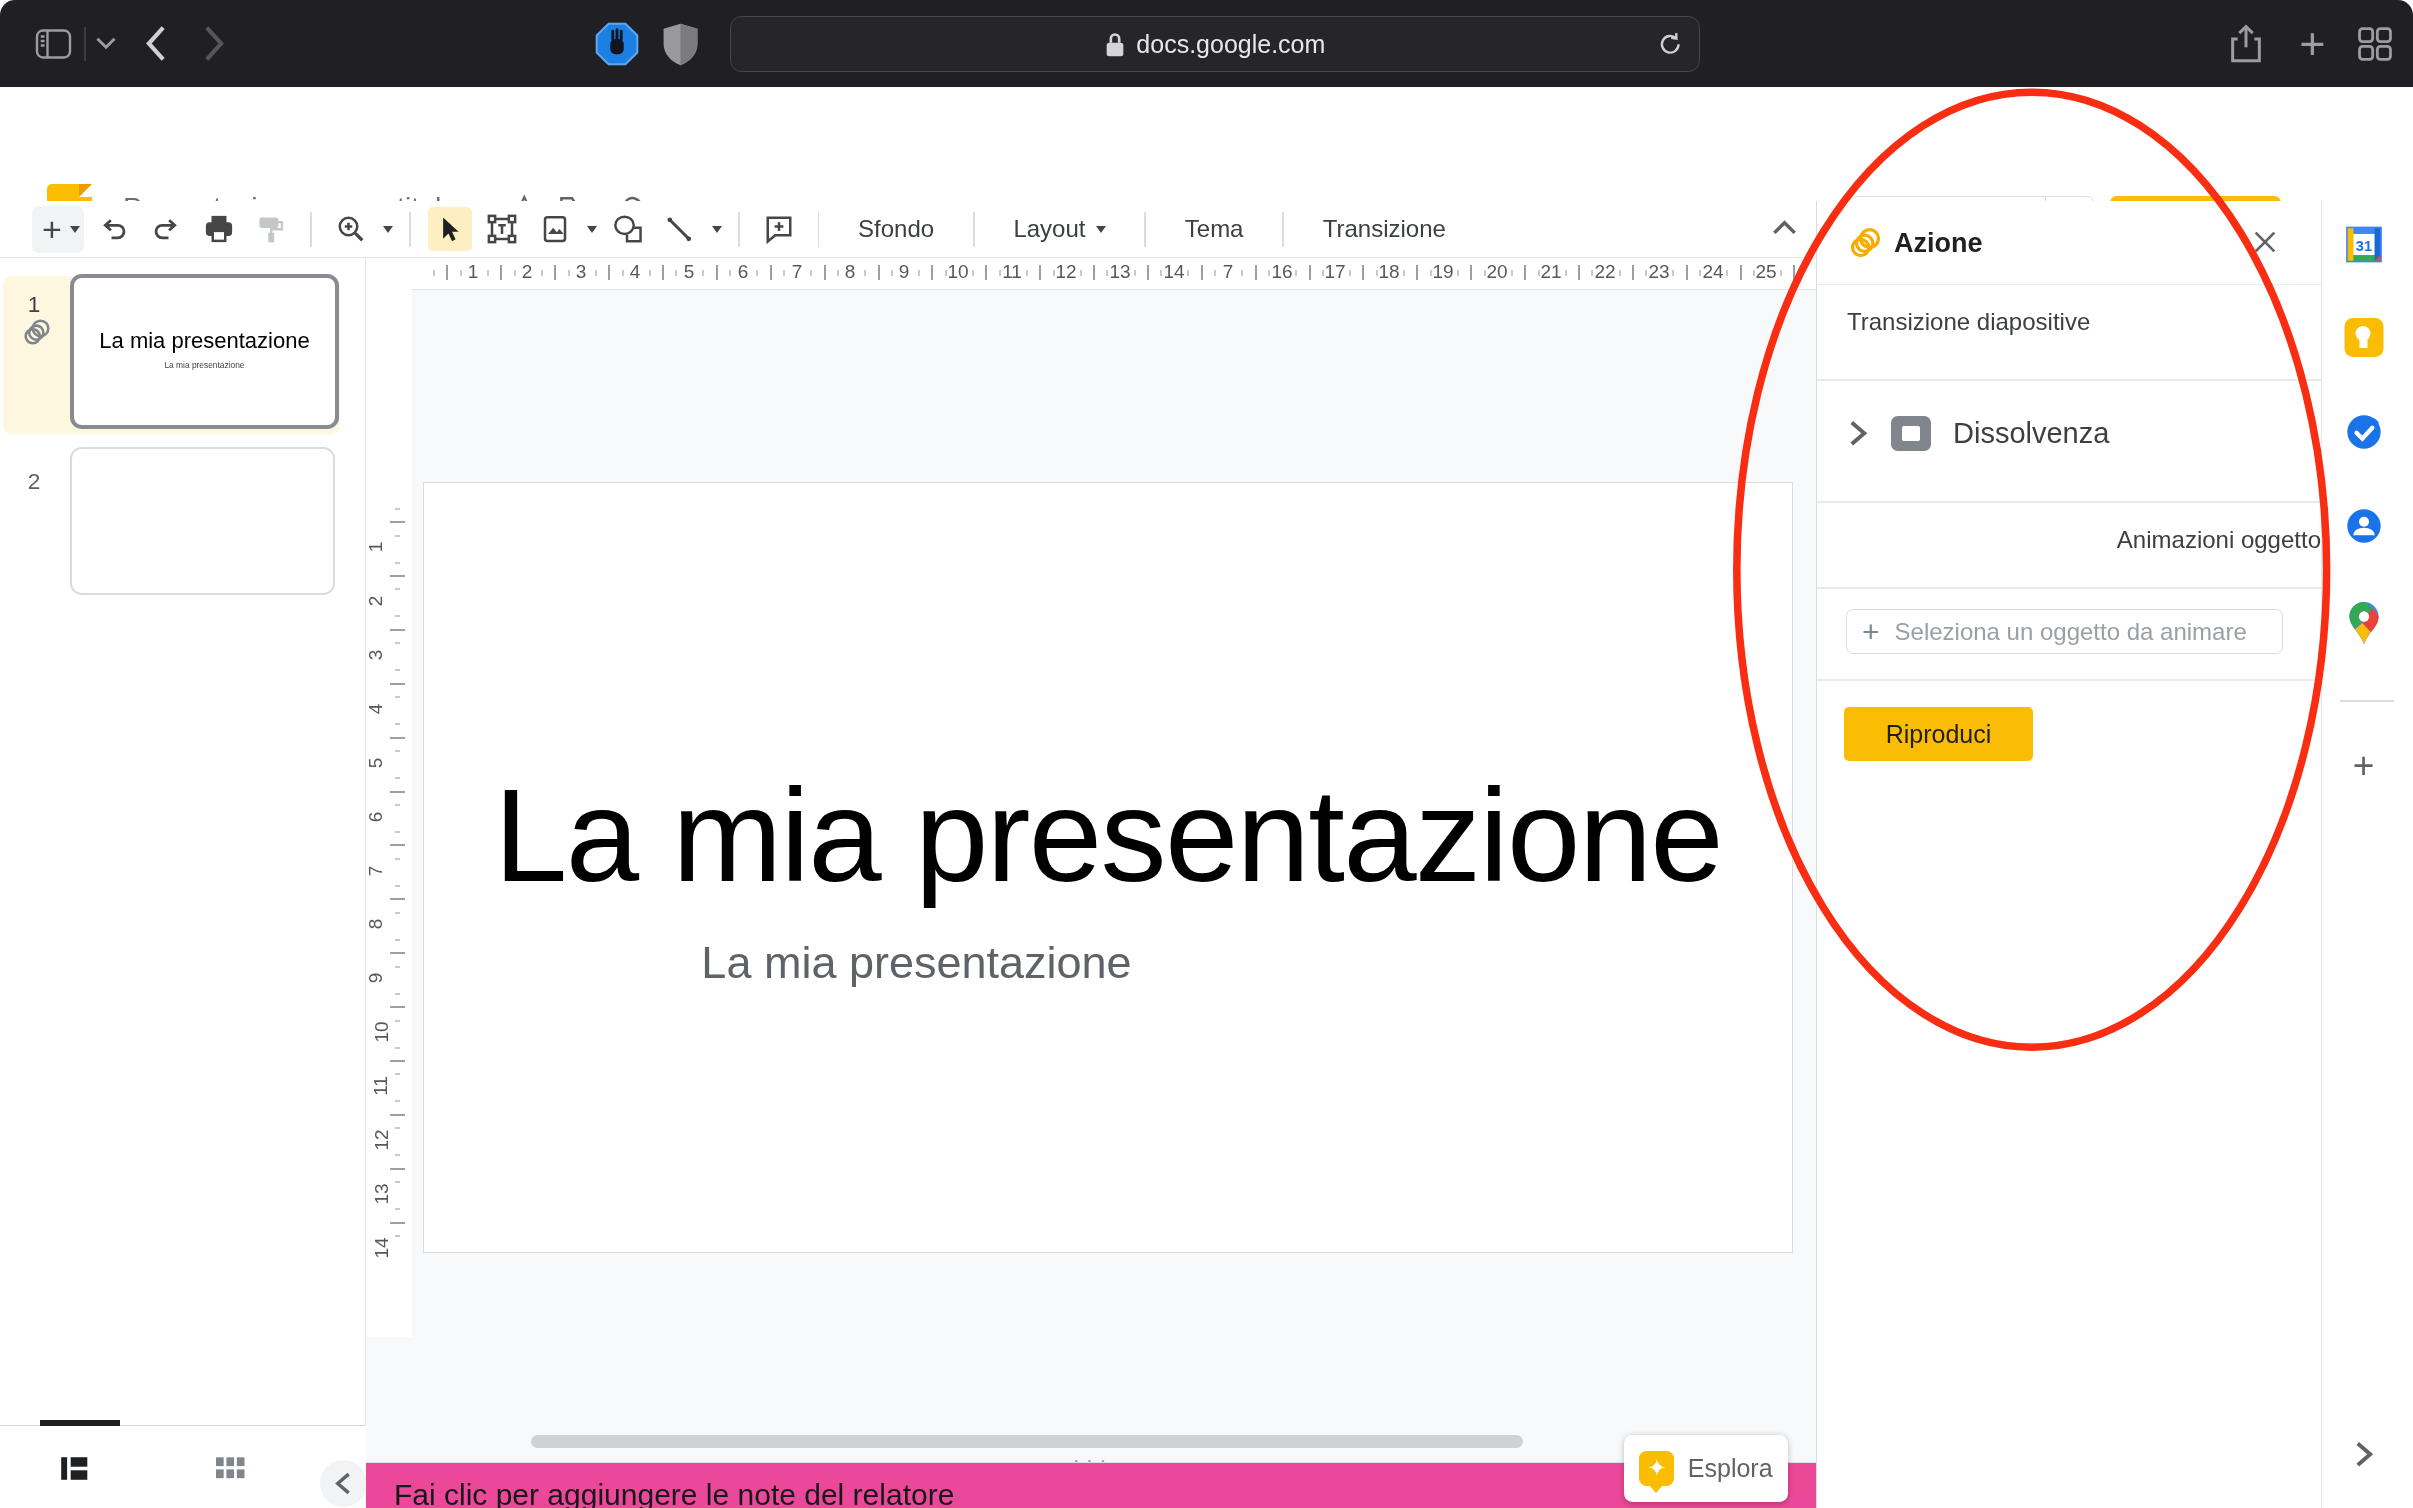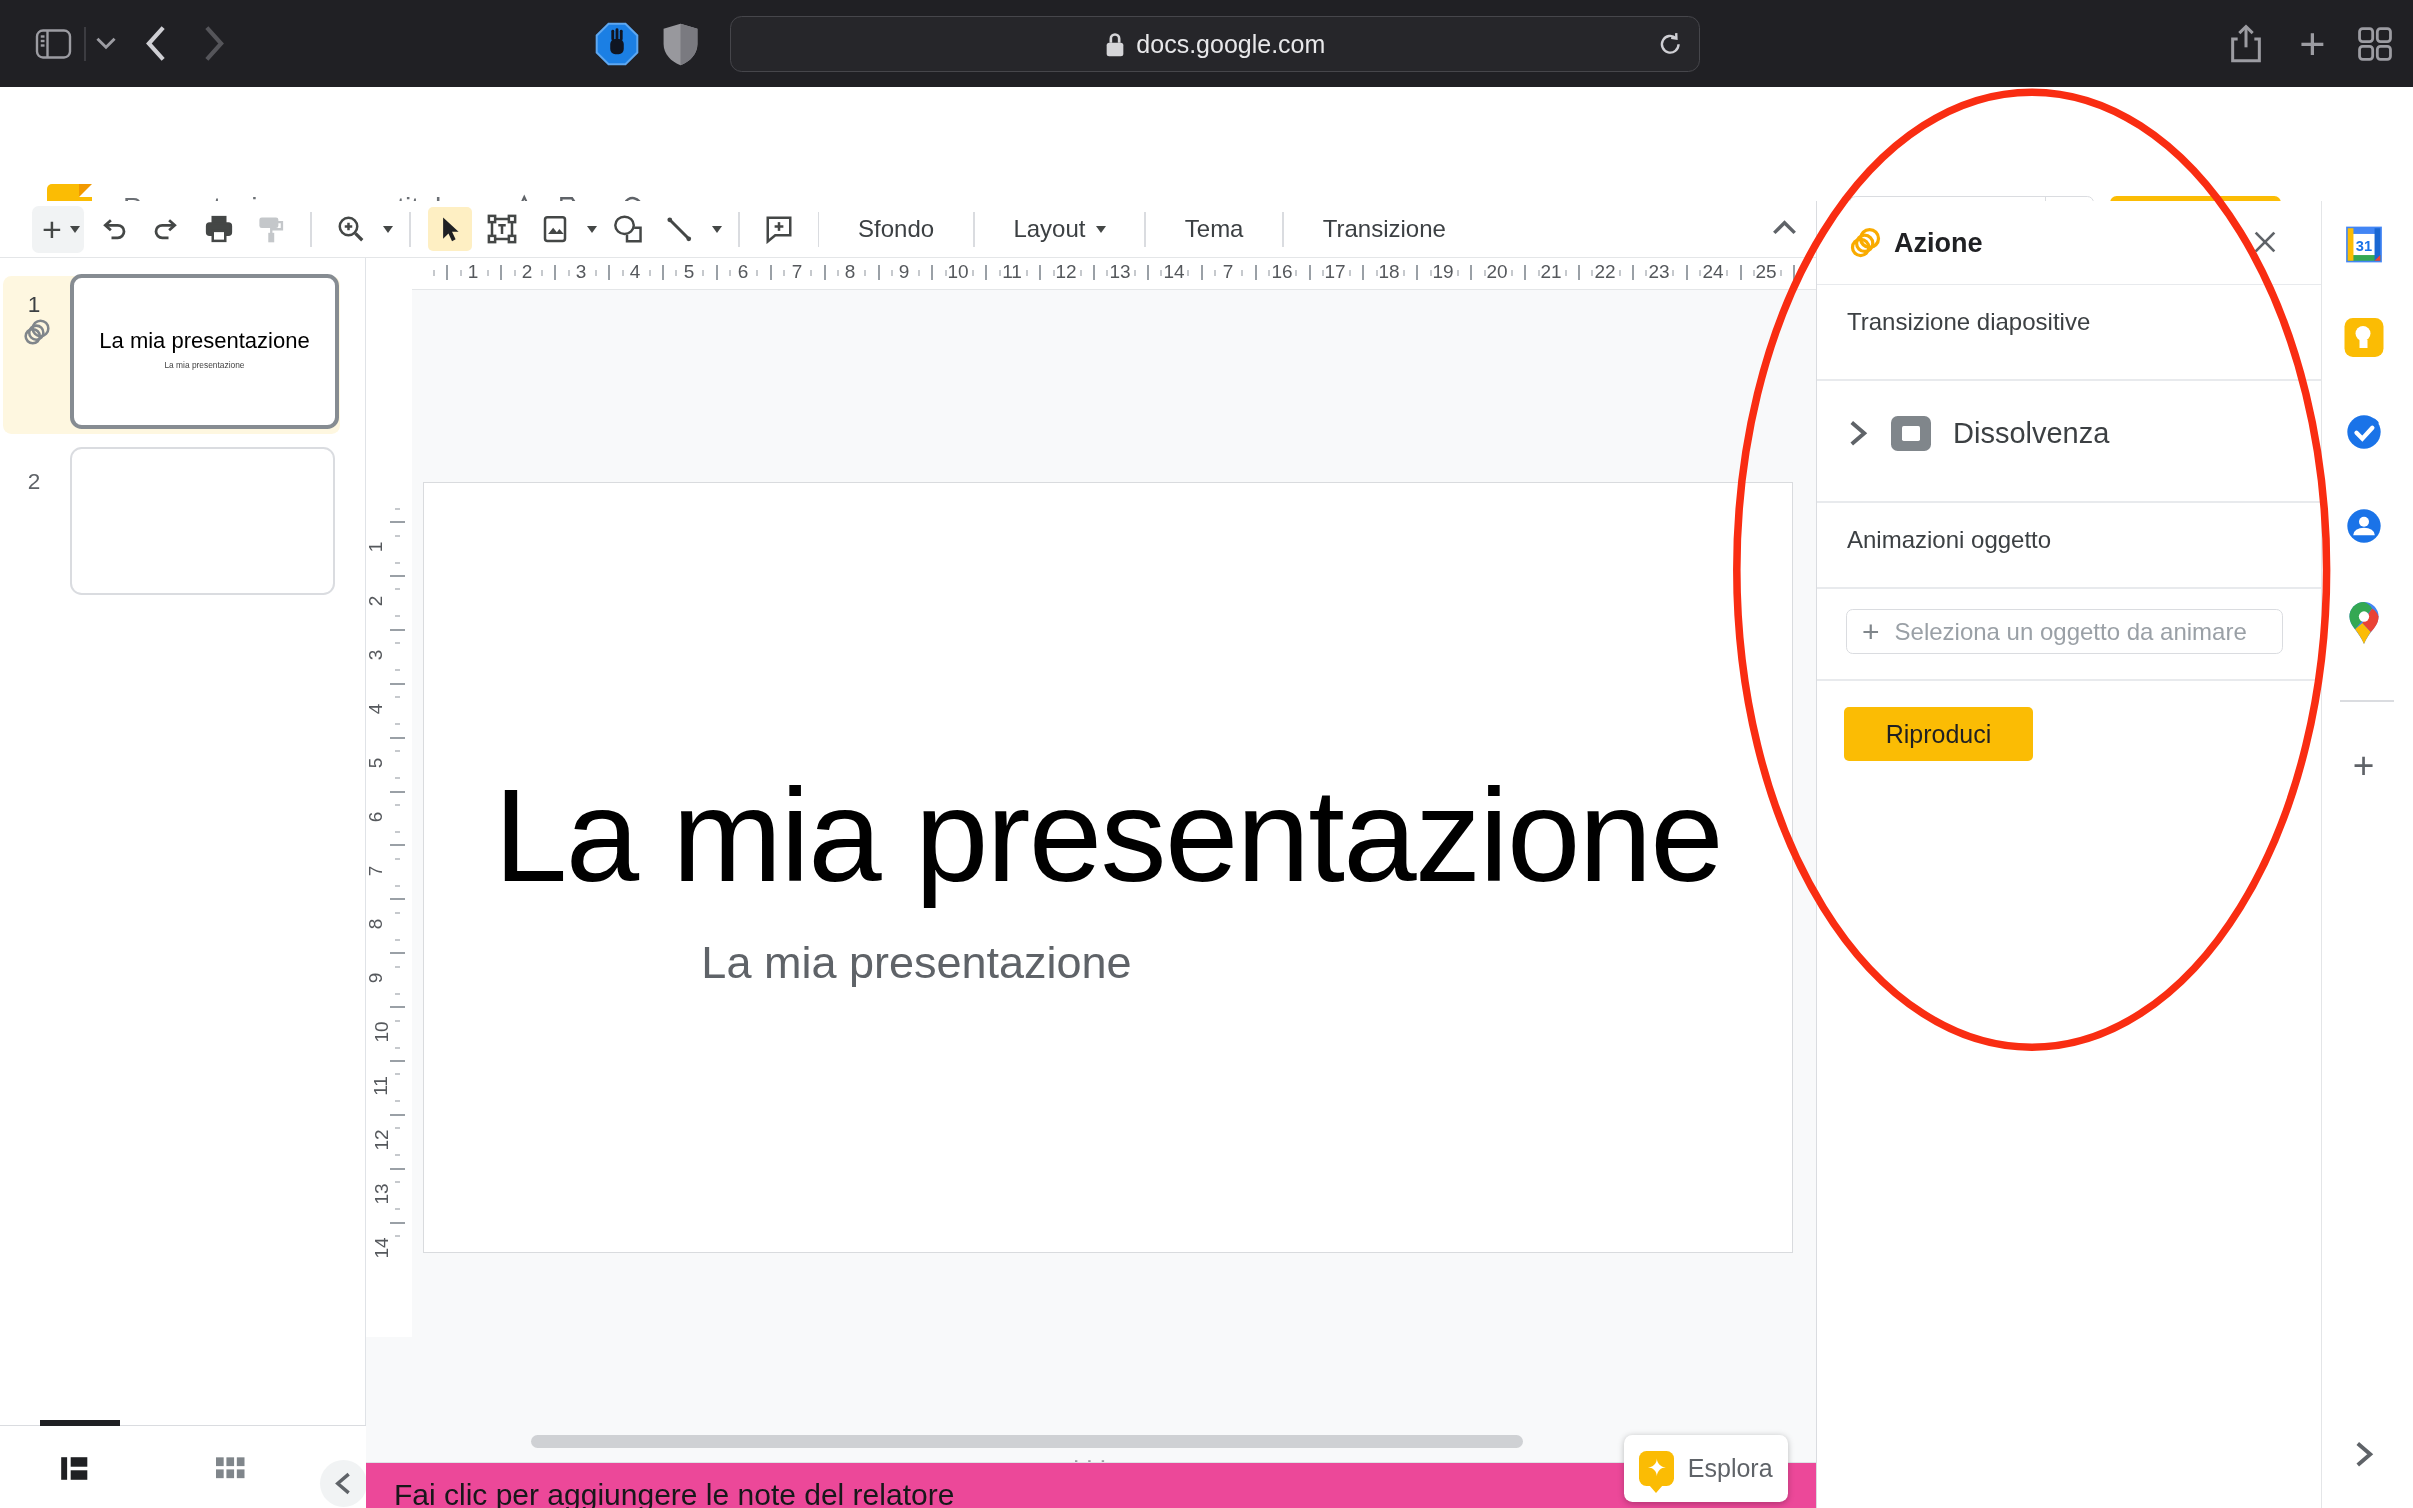--- a/index.html
+++ b/index.html
@@ -1,17 +1,17 @@
 <!DOCTYPE html>
 <html style="font-size:13.4px"><head>
 <meta charset="utf-8">
 <style>
   html,body{margin:0;padding:0;background:#fff;}
   #root{position:relative;width:2413px;height:1508px;overflow:hidden;
-        font-family:"Liberation Sans","DejaVu Sans",sans-serif;background:#fff;}
+        font-family:"Liberation Sans","DejaVu Sans",sans-serif;background:#fff;border-radius:15px;}
   .abs{position:absolute;}
   svg{display:block;}
 
   
   #browser{position:absolute;left:0;top:0;width:2413px;height:87px;background:#202024;border-bottom:0.8px solid #0c0c0e;}
   .bicon{position:absolute;top:0;height:87px;display:flex;align-items:center;justify-content:center;color:#9c9ca2;}
   #urlpill{position:absolute;left:730px;top:16px;width:968px;height:54px;border:1.7px solid #46464b;border-radius:11.7px;
            background:#26262a;display:flex;align-items:center;justify-content:center;gap:11.7px;color:#e8e8ea;font-size:25px;}
   #urlreload{position:absolute;right:15px;top:0;height:54px;display:flex;align-items:center;color:#cfcfd4;}
   .vline{position:absolute;top:27px;width:1.7px;height:34px;background:#3c3c41;}
@@ -630,21 +630,21 @@
       <svg width="22" height="28.5" viewBox="0 0 11 16" fill="none" stroke="#5f6368" stroke-width="2.2">
           <polyline points="2,2 9,8 2,14"></polyline>
         </svg>
       <span class="slide-chip">
           <i></i>
         </span>
       <span class="plabel" style="font-size:29px;">Dissolvenza</span>
     </div>
     <div class="pdivider" style="top:300px;"></div>
 
-    <div class="prow" style="top:325px;padding-left:30px;">
+    <div class="prow" style="top:325px;padding-left:30px;text-align:right;">
       <span class="plabel">Animazioni oggetto</span>
     </div>
     <div class="pdivider" style="top:386px;"></div>
 
     <div id="select-obj">
       <span class="plus">+</span>
       <span class="txt">Seleziona un oggetto da animare</span>
     </div>
     <div class="pdivider" style="top:478px;"></div>
 

